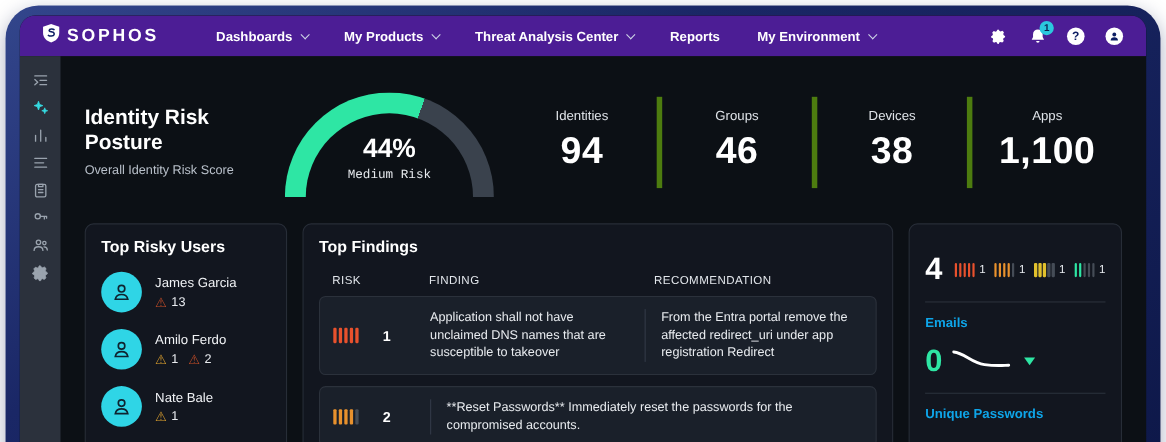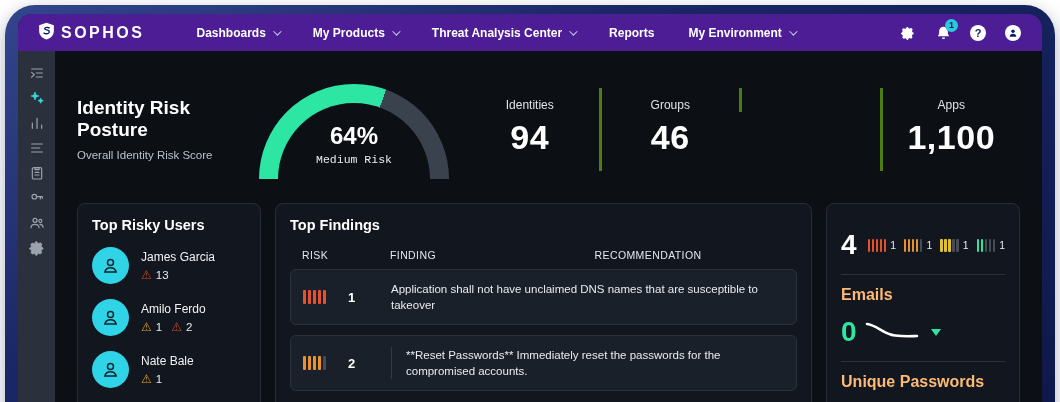--- a/index.html
+++ b/index.html
@@ -48,21 +48,21 @@
   .hero-sub { color:#b9c0ca; font-size:11.5px; }
   .gauge-wrap { position:relative; width:190px; height:97px; overflow:hidden; margin:6px 6px 0 0; }
   .gauge { width:190px; height:190px; border-radius:50%; }
   .gauge::after { content:""; position:absolute; left:19px; top:19px; width:152px; height:152px;
     border-radius:50%; background:#0c1015; }
   .gauge-center { position:absolute; left:0; right:0; top:38px; text-align:center; z-index:2; }
   .gauge-value { color:#fff; font-size:24px; font-weight:bold; }
   .gauge-label { color:#e7eaee; font-size:11.5px; margin-top:3px;font-family:Liberation Mono, monospace; }
   .stats { flex:1; display:flex; align-items:flex-start; margin-left:6px; }
   .stat { flex:1; text-align:center; padding:10px 0 14px 0; }
-  .stat + .stat { border-left:3px solid #4d7c0f; }
+  .stat + .stat { border-left:5px solid #4d7c0f; }
   .stat-label { color:#dfe3e8; font-size:12px; margin-bottom:6px; }
   .stat-value { color:#fff; font-size:34px; font-weight:bold; letter-spacing:.5px; }
 
   
   .panels { display:flex; gap:14px; flex:1; }
   .panel { background:#12161f; border:1px solid #272d37; border-radius:8px; padding:13px 14px;
     min-height:250px; }
   .panel-title { color:#fff; font-size:14.5px; font-weight:bold; }
   .panel-users { flex:0 0 184px; }
   .panel-findings { flex:1; min-width:0; }
@@ -99,21 +99,21 @@
 
   
   .cc-total-row { display:flex; align-items:center; gap:9px; margin-top:12px; }
   .cc-total { color:#fff; font-size:28px; font-weight:bold; margin-right:2px; }
   .cc-groups { display:flex; align-items:center; gap:8px; flex-wrap:nowrap; }
   .cc-group { display:flex; align-items:center; gap:4px; }
   .cc-bars { display:flex; gap:1.5px; }
   .cc-bars i { width:2.5px; height:13px; border-radius:1px; display:block; }
   .cc-count { color:#e8ebef; font-size:10.5px; }
   .cc-div { border-top:1px solid #2a313b; margin:13px 0 11px 0; }
-  .cc-sec-label { color:#fdba74; font-size:16px; font-weight:bold; }
+  .cc-sec-label { color:#0ea5e9; font-size:12px; font-weight:bold; }
   .cc-metric { display:flex; align-items:center; gap:8px; margin-top:12px; }
   .cc-zero { color:#2ee6a4; font-size:28px; font-weight:bold; }
   .tri-down { width:0; height:0; border-left:5px solid transparent; border-right:5px solid transparent;
     border-top:7px solid #2ee6a4; margin-left:4px; }
   .delta-col { display:flex; flex-direction:column; line-height:1.25; }
   .delta { color:#2aae94; font-size:12.5px; font-weight:bold; }
   .period { color:#9aa3ae; font-size:11.5px; }
 </style>
 </head>
 <body>
@@ -231,34 +231,36 @@
 
     <div class="main">
       <div class="hero">
         <div class="hero-left">
           <div class="hero-title">Identity Risk Posture</div>
           <div class="hero-sub">Overall Identity Risk Score</div>
         </div>
         <div class="gauge-wrap">
           <div class="gauge" id="gauge" style="background: conic-gradient(from 270deg, rgb(46, 230, 164) 0deg, rgb(46, 230, 164) 109.8deg, rgb(58, 66, 77) 109.8deg, rgb(58, 66, 77) 180deg, transparent 180deg, transparent 360deg);"></div>
           <div class="gauge-center">
-            <div class="gauge-value">64%</div>
+            <div class="gauge-value">44%</div>
             <div class="gauge-label">Medium Risk</div>
           </div>
         </div>
         <div class="stats">
           <div class="stat">
             <div class="stat-label">Identities</div>
             <div class="stat-value">94</div>
           </div>
           <div class="stat">
             <div class="stat-label">Groups</div>
             <div class="stat-value">46</div>
           </div>
           <div class="stat">
+            <div class="stat-label">Devices</div>
+            <div class="stat-value">38</div>
           </div>
           <div class="stat">
             <div class="stat-label">Apps</div>
             <div class="stat-value">1,100</div>
           </div>
         </div>
       </div>
 
       <div class="panels">
 
@@ -337,20 +339,21 @@
                   <span class="riskbars">
                     <i style="background:#e8512d"></i>
                     <i style="background:#e8512d"></i>
                     <i style="background:#e8512d"></i>
                     <i style="background:#e8512d"></i>
                     <i style="background:#e8512d"></i>
                   </span>
                   <span class="f-num">1</span>
                 </span>
                 <span class="f-text">Application shall not have unclaimed DNS names that are susceptible to takeover</span>
+                <span class="f-rec">From the Entra portal remove the affected redirect_uri under app registration Redirect</span>
               </div>
               <div class="f-row">
                 <span class="risk-cell">
                   <span class="riskbars">
                     <i style="background:#e8912d"></i>
                     <i style="background:#e8912d"></i>
                     <i style="background:#e8912d"></i>
                     <i style="background:#e8912d"></i>
                     <i style="background:#454c56"></i>
                   </span>

